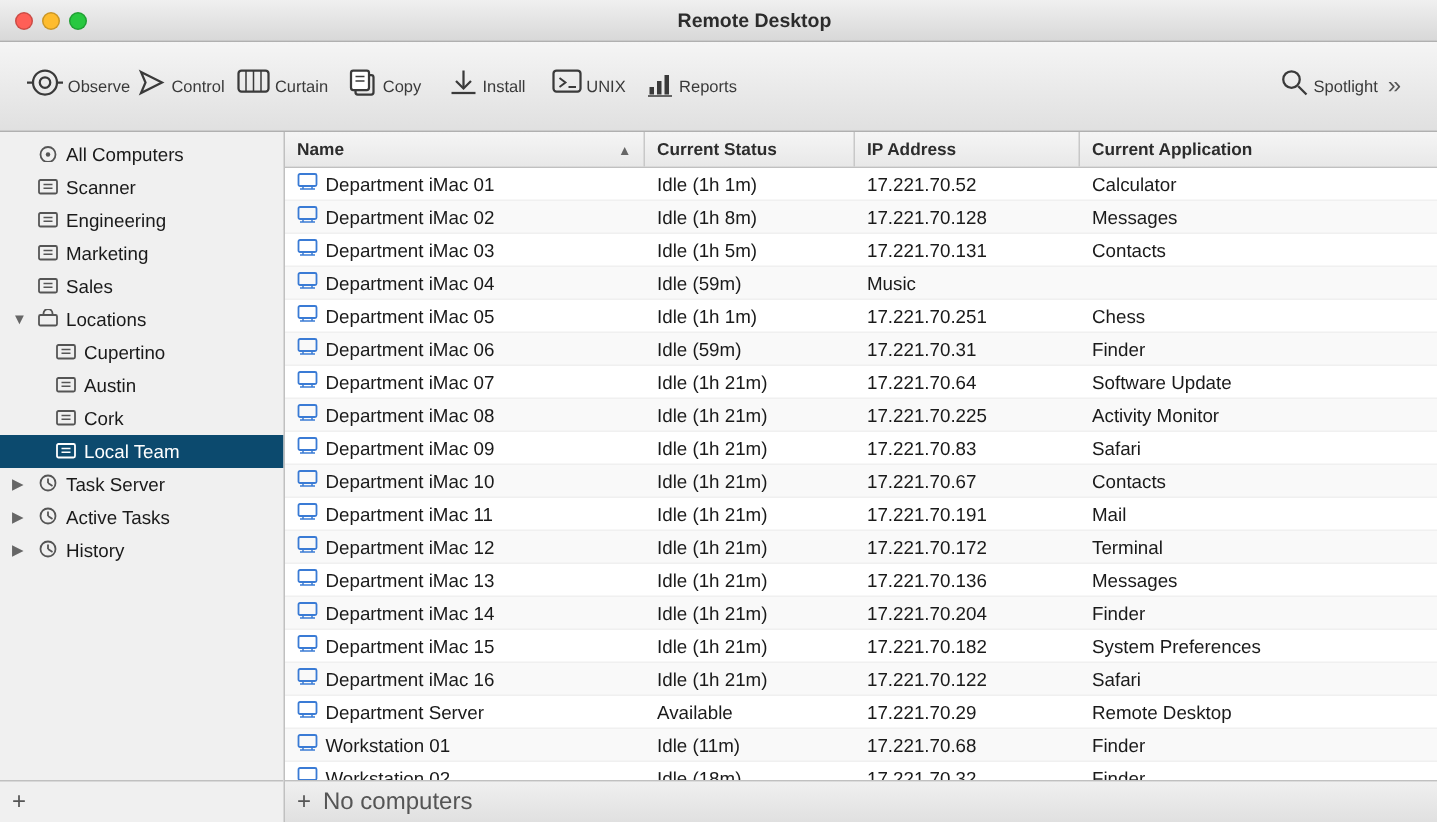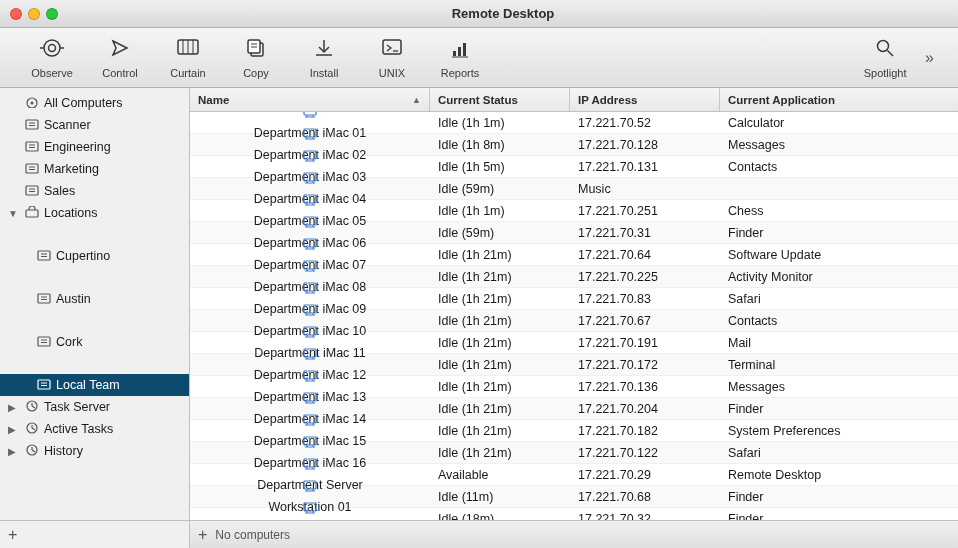--- a/index.html
+++ b/index.html
@@ -52,21 +52,21 @@
       height: 60px;
       display: flex;
       align-items: center;
       padding: 0 20px;
       border-bottom: 1px solid #b0b0b0;
       flex-shrink: 0;
       gap: 4px;
     }
     .toolbar-item {
       display: flex;
-      flex-direction: column;
+      flex-direction: row;
       align-items: center;
       justify-content: center;
       width: 64px;
       height: 52px;
       border-radius: 6px;
       cursor: pointer;
       gap: 2px;
     }
     .toolbar-icon {
       font-size: 22px;
@@ -120,21 +120,21 @@
       background: #0c4a6e;
       color: white;
     }
     .sidebar-item.selected .sidebar-icon { color: white; }
     .sidebar-icon {
       font-size: 13px;
       width: 16px;
       text-align: center;
       flex-shrink: 0;
     }
-    .sidebar-indent-1 { padding-left: 20px; margin-top: 21px; }
+    .sidebar-indent-1 { padding-left: 20px; }
     .sidebar-disclosure {
       width: 12px;
       font-size: 10px;
       color: #666;
       flex-shrink: 0;
     }
     .sidebar-footer {
       border-top: 1px solid #c0c0c0;
       height: 28px;
       display: flex;
@@ -202,21 +202,20 @@
       color: #1a1a1a;
       white-space: nowrap;
       overflow: hidden;
       text-overflow: ellipsis;
     }
     .cell-name {
       width: 240px;
       display: flex;
       align-items: center;
       gap: 5px;
-      flex-direction: column;
     }
     .cell-status { width: 140px; }
     .cell-ip { width: 150px; }
     .cell-app { flex: 1; }
     .computer-icon {
       font-size: 13px;
       color: #3a7bd5;
       flex-shrink: 0;
     }
 
@@ -229,21 +228,21 @@
       align-items: center;
       padding: 0 8px;
       gap: 8px;
     }
     .footer-add-btn {
       font-size: 16px;
       color: #555;
       cursor: pointer;
     }
     .footer-status {
-      font-size: 12px;
+      font-size: 16px;
       color: #555;
     }
 
     
     ::-webkit-scrollbar { width: 8px; height: 8px; }
     ::-webkit-scrollbar-track { background: #f0f0f0; }
     ::-webkit-scrollbar-thumb { background: #c0c0c0; border-radius: 4px; }
   </style>
 </head>
 <body>

